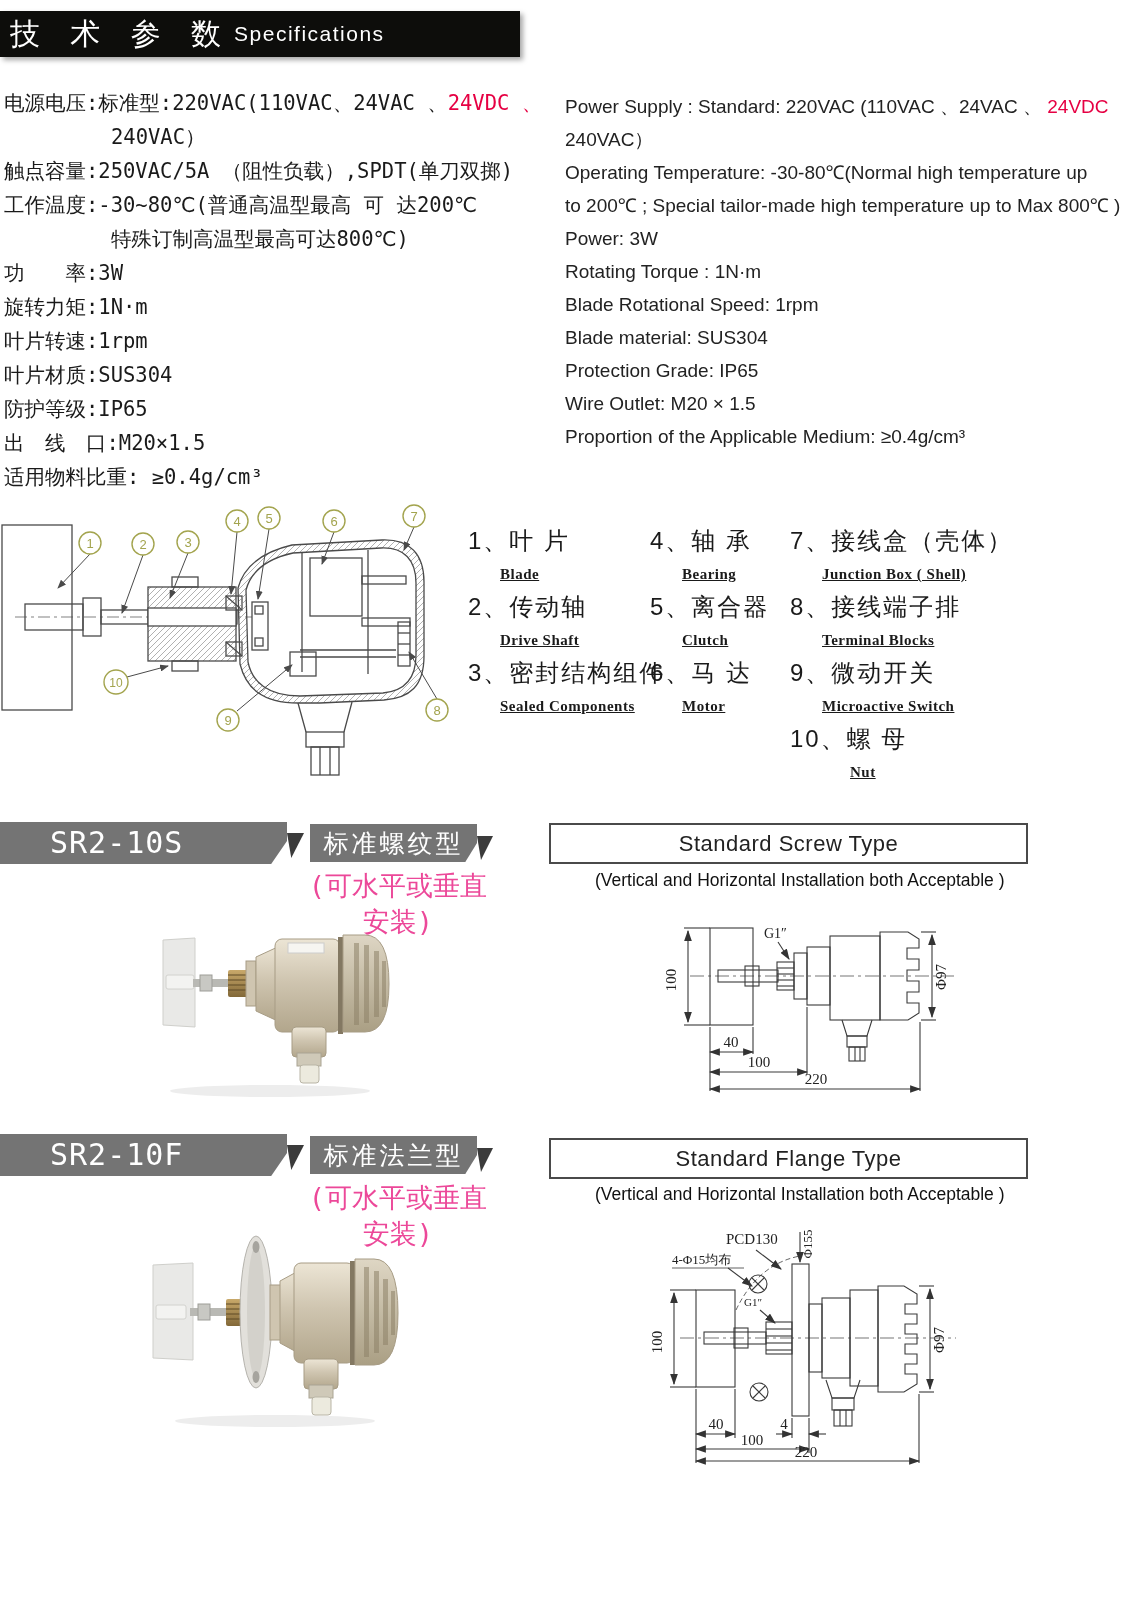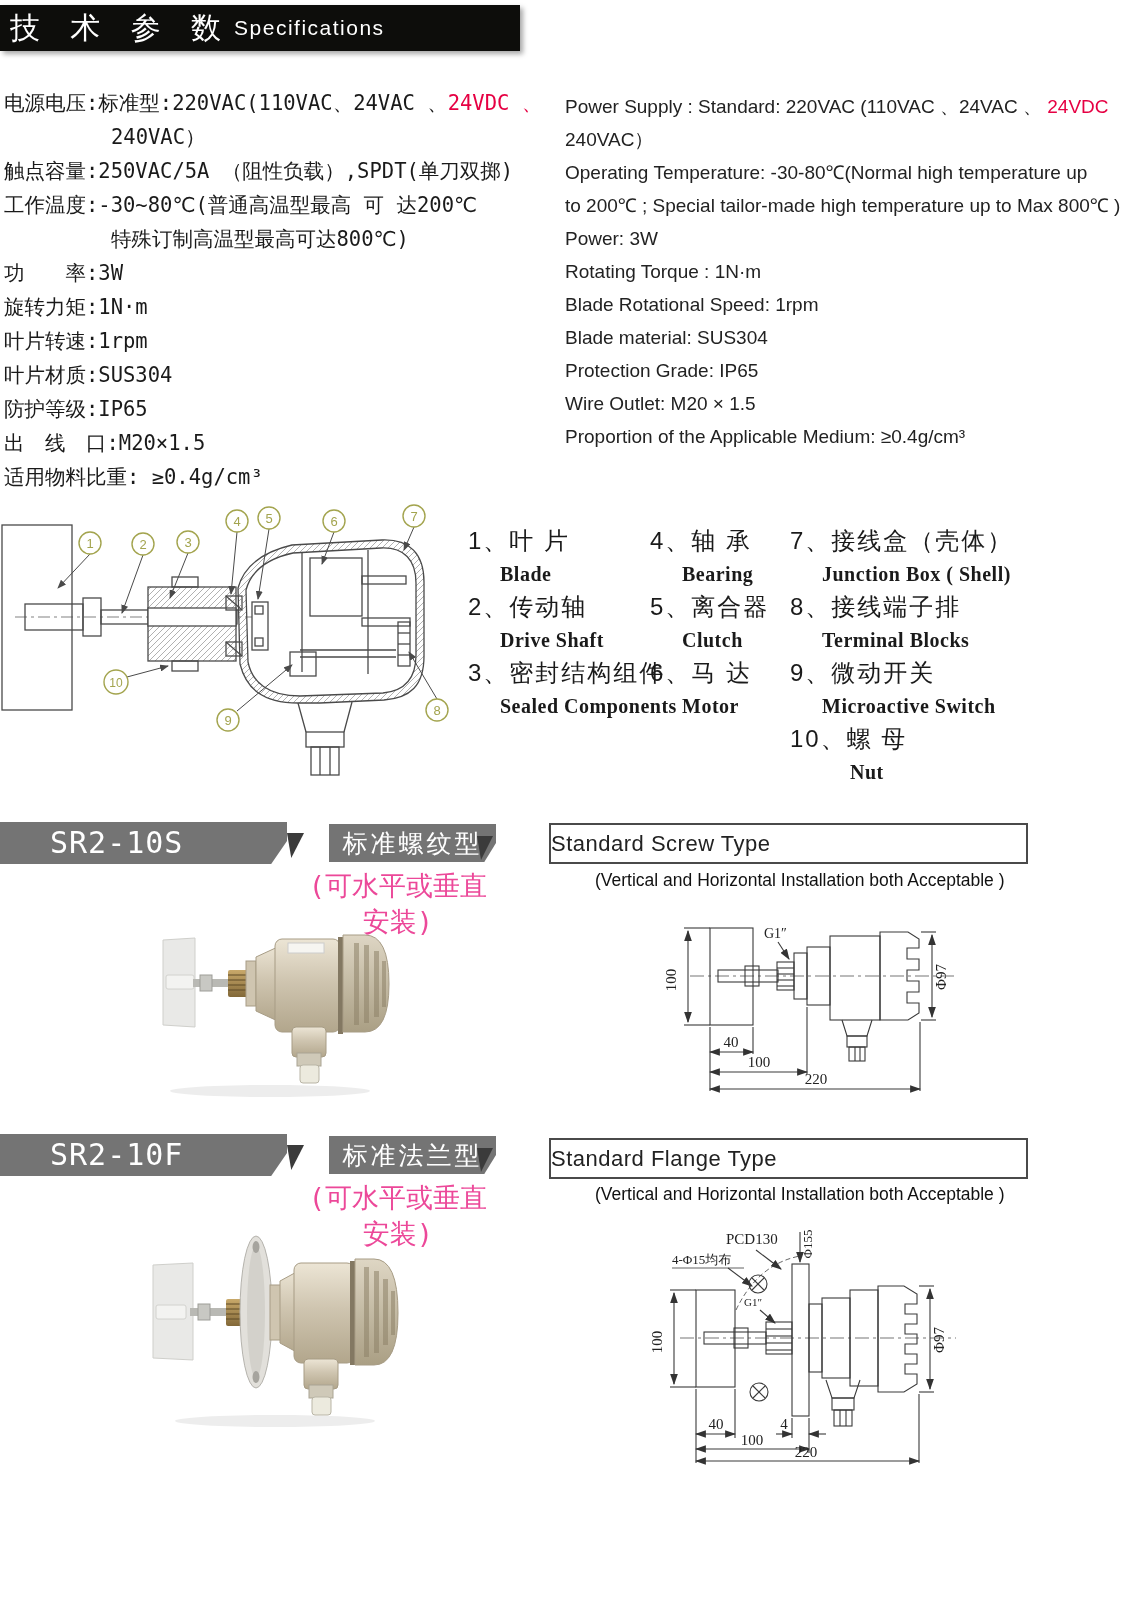--- a/index.html
+++ b/index.html
@@ -1,45 +1,45 @@
 <!DOCTYPE html>
 <html><head>
 <meta charset="utf-8">
 <style>
   html,body{margin:0;padding:0;background:#fff;}
   .sheet{position:relative;width:1124px;height:1600px;background:#fff;overflow:hidden;
          font-family:"Liberation Sans",sans-serif;color:#1a1a1a;}
   .abs{position:absolute;}
   
-  .hdr{left:0;top:5px;width:520px;height:46px;background:#0d0d0b;color:#fff;
+  .hdr{left:0;top:11px;width:520px;height:46px;background:#0d0d0b;color:#fff;
        display:flex;align-items:center;box-shadow:3px 3px 5px rgba(0,0,0,.35);}
   .hdr .cn{font-size:30px;letter-spacing:11px;margin-left:10px;font-weight:500;white-space:nowrap;}
   .hdr .en{font-size:21px;letter-spacing:1.5px;margin-left:2px;white-space:nowrap;}
   
   .cnspec{left:4px;top:86px;width:556px;font-family:"DejaVu Sans Mono","DejaVu Sans",sans-serif;
           font-size:20.5px;line-height:34px;white-space:nowrap;}
   .enspec{left:565px;top:90px;width:558px;font-size:19px;line-height:33px;color:#222;white-space:nowrap;}
   .red{color:#e60043;}
   .ind{padding-left:107px;}
   
   .pcol{top:524px;font-size:24px;line-height:34px;white-space:nowrap;}
   .pcol .cnl{letter-spacing:2px;}
-  .pcol .enl{font-family:"Liberation Serif",serif;font-weight:bold;font-size:20px;line-height:32px;
-             margin-left:32px;letter-spacing:.5px;}
+  .pcol .enl{font-family:"Liberation Serif",serif;font-weight:bold;font-size:15px;line-height:32px;
+             margin-left:32px;letter-spacing:.5px;text-decoration:underline;}
   
   .banner{background:#747474;color:#fff;}
   .bm{width:283px;height:42px;clip-path:polygon(0 0,100% 0,100% 45%,94.5% 100%,0 100%);
       font-family:"DejaVu Sans Mono","DejaVu Sans",sans-serif;font-size:30px;line-height:42px;
       padding-left:4px;text-indent:46px;letter-spacing:1px;}
   .bt{width:167px;height:38px;text-align:center;font-size:25px;line-height:38px;letter-spacing:3px;
-      clip-path:polygon(0 0,100% 0,100% 50%,93% 100%,0 100%);margin-left:19px;}
+      clip-path:polygon(0 0,100% 0,100% 50%,93% 100%,0 100%);}
   .flag{background:#3b3b3b;clip-path:polygon(0 0,100% 0,25% 100%);}
   .capcn{width:200px;text-align:center;font-size:27px;color:#ec4899;
          font-family:"DejaVu Sans Mono","DejaVu Sans",sans-serif;}
-  .boxen{width:475px;height:37px;border:2px solid #4a4a4a;text-align:left;
+  .boxen{width:475px;height:37px;border:2px solid #4a4a4a;text-align:center;
          font-size:22px;line-height:37px;color:#222;letter-spacing:.5px;}
   .capen{width:470px;font-size:17.5px;color:#111;}
   svg text{font-family:"Liberation Serif",serif;fill:#222;}
   svg .co{font-family:"Liberation Sans",sans-serif;fill:#a3a44e;}
 </style>
 </head>
 <body>
 
 <div class="sheet">
 

